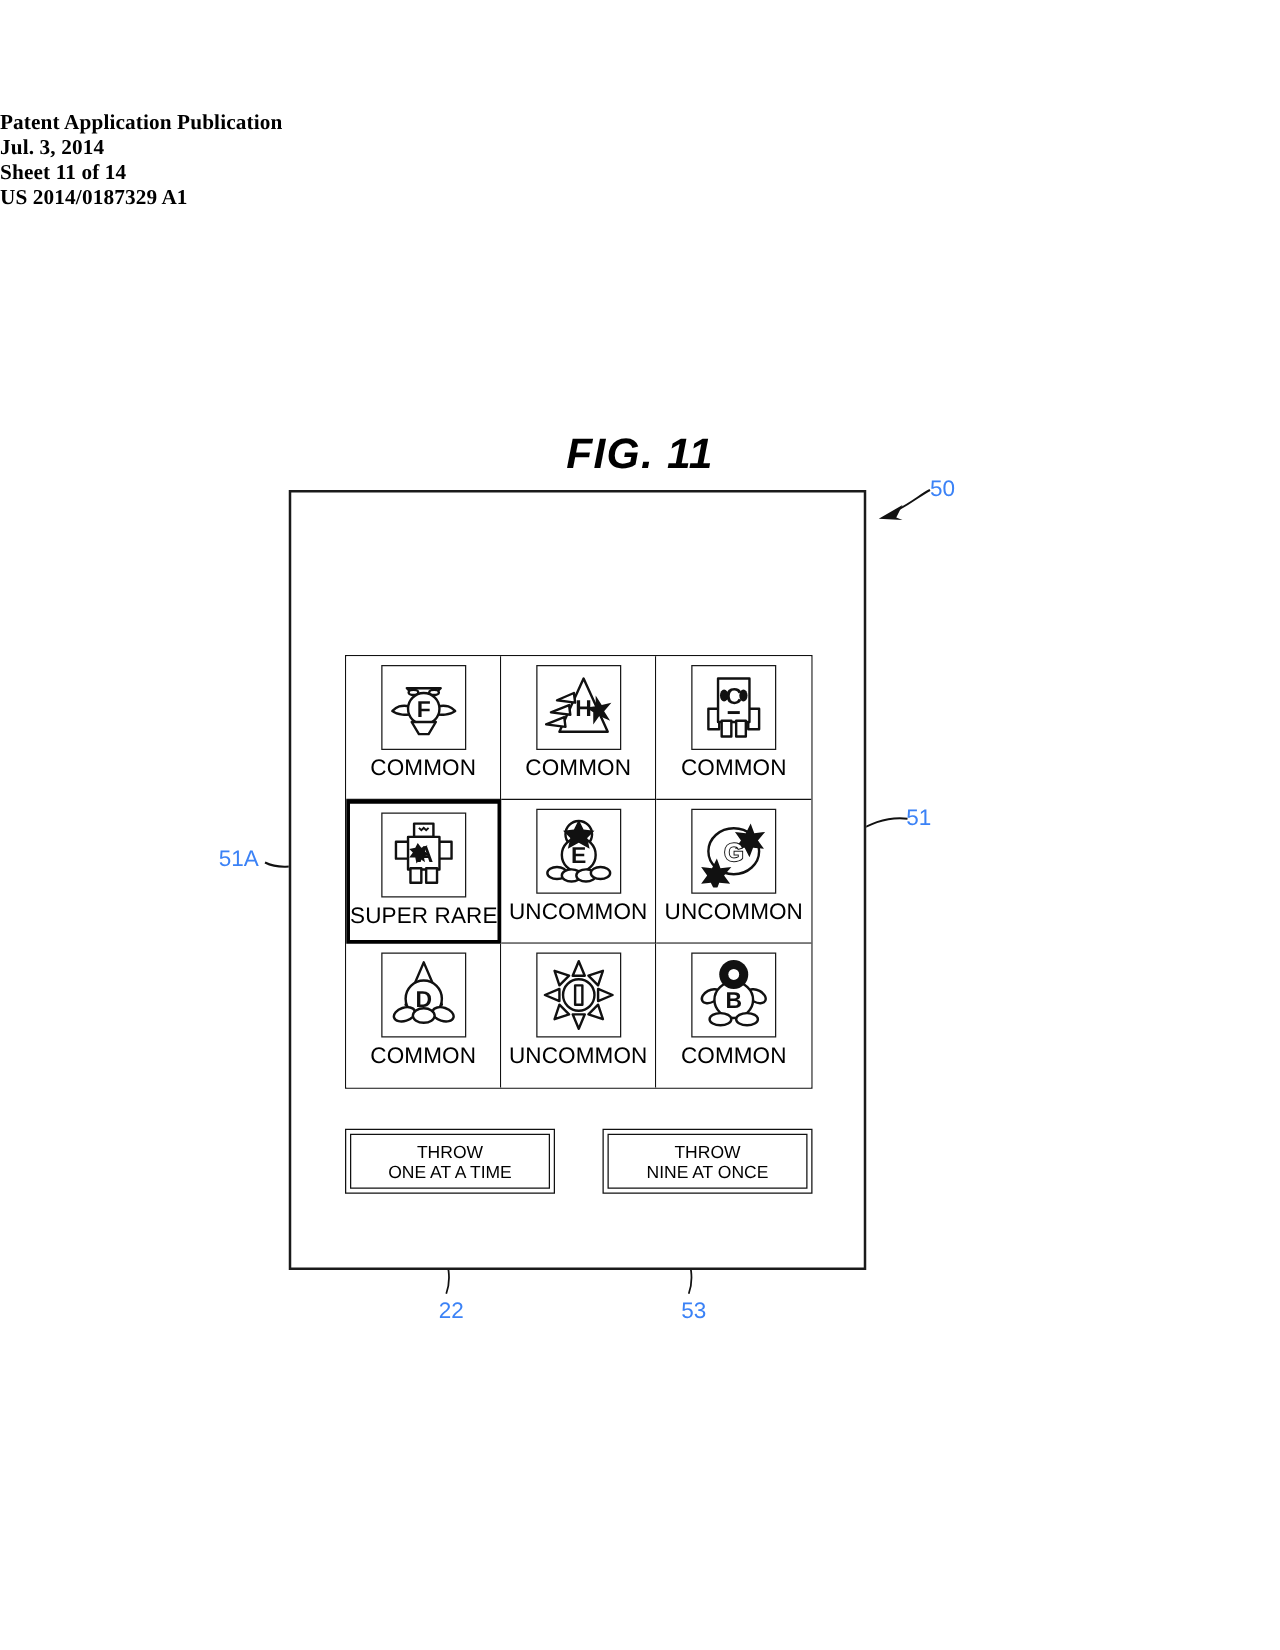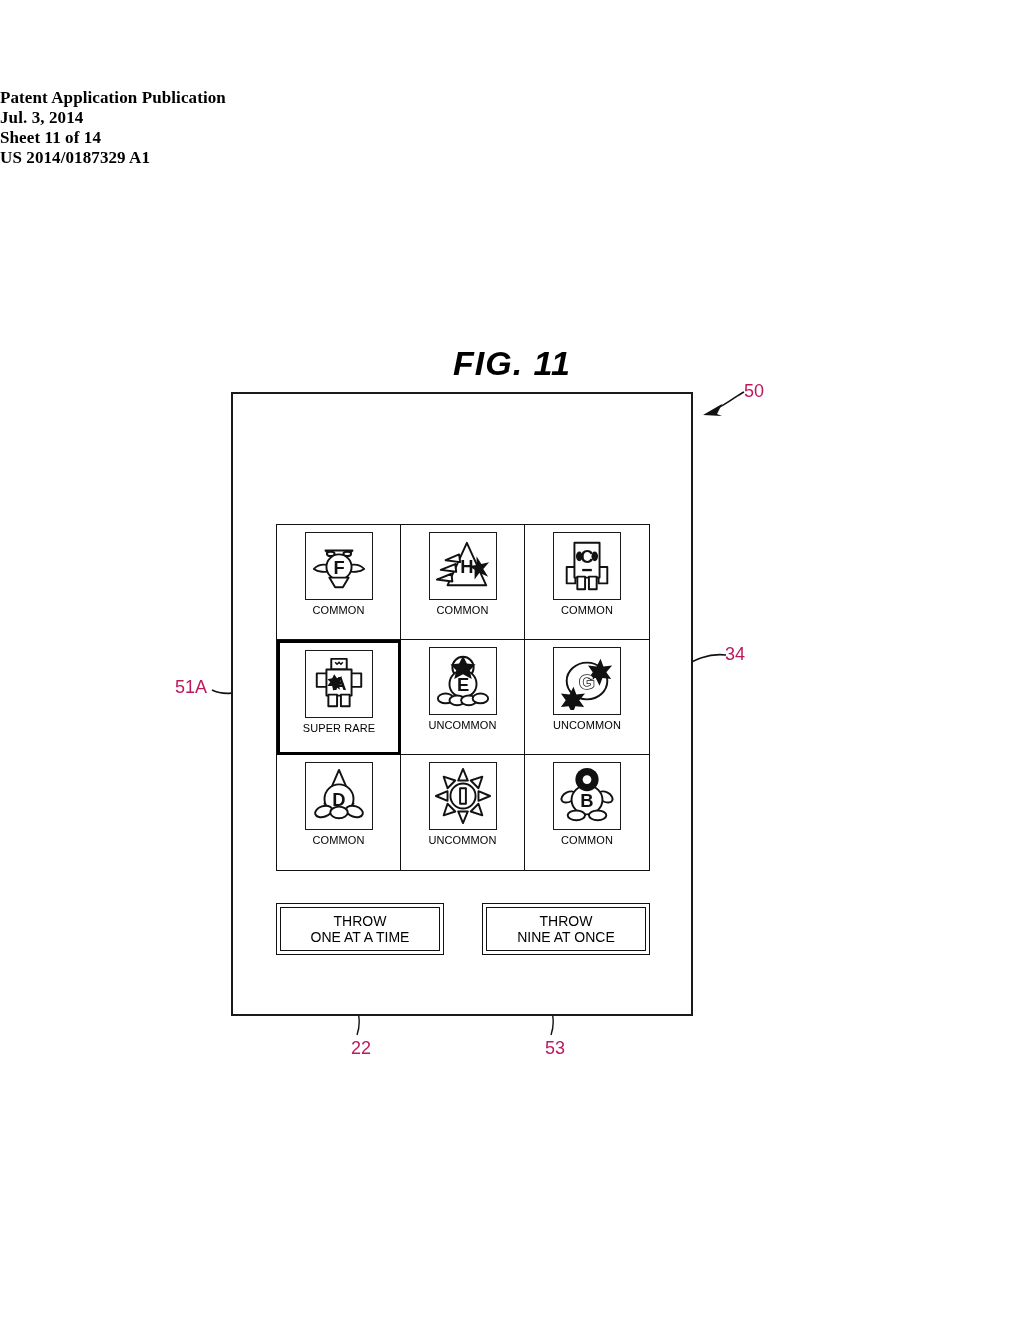--- a/index.html
+++ b/index.html
@@ -114,21 +114,21 @@
   .thumb{
     width:68px;height:68px;
     border:1.6px solid #1a1a1a;
     box-sizing:border-box;
     display:flex;align-items:center;justify-content:center;
     background:#fff;
   }
   .thumb svg{display:block;}
   .rarity{
     margin-top:4px;
-    font-size:11px;
+    font-size:18px;
     letter-spacing:0.1px;
     white-space:nowrap;
   }
 
   
   .btn-row{
     position:absolute;
     left:43px;top:509px;
     width:374px;
     display:flex;
@@ -150,21 +150,21 @@
     text-align:center;
     font-size:14px;
     line-height:16px;
   }
 
   
   .refnum{
     position:absolute;
     font-family:"Liberation Sans", sans-serif;
     font-size:18px;
-    color:#be185d;
+    color:#3b82f6;
   }
   .ref-50{left:744px;top:381px;}
   .ref-51{left:725px;top:644px;}
   .ref-51A{left:175px;top:677px;}
   .ref-52{left:351px;top:1038px;}
   .ref-53{left:545px;top:1038px;}
 
   .leader{
     position:absolute;
     left:0;top:0;width:1024px;height:1320px;
@@ -192,21 +192,21 @@
   <path d="M640,688 L666,670 L661,681 L667,684 Z" fill="#111"></path>
 
   <path d="M212,690 C232,700 254,684 276,690" stroke="#111" stroke-width="1.6" fill="none"></path>
 
   <path d="M357,1035 C366,1010 344,990 353,968" stroke="#111" stroke-width="1.4" fill="none"></path>
 
   <path d="M551,1035 C560,1010 538,990 547,968" stroke="#111" stroke-width="1.4" fill="none"></path>
 </svg>
 
 <div class="refnum ref-50">50</div>
-<div class="refnum ref-51">34</div>
+<div class="refnum ref-51">51</div>
 <div class="refnum ref-51A">51A</div>
 <div class="refnum ref-52">22</div>
 <div class="refnum ref-53">53</div>
 
 <div class="device">
 
 
   <div class="grid">
 
     <div class="cell">

